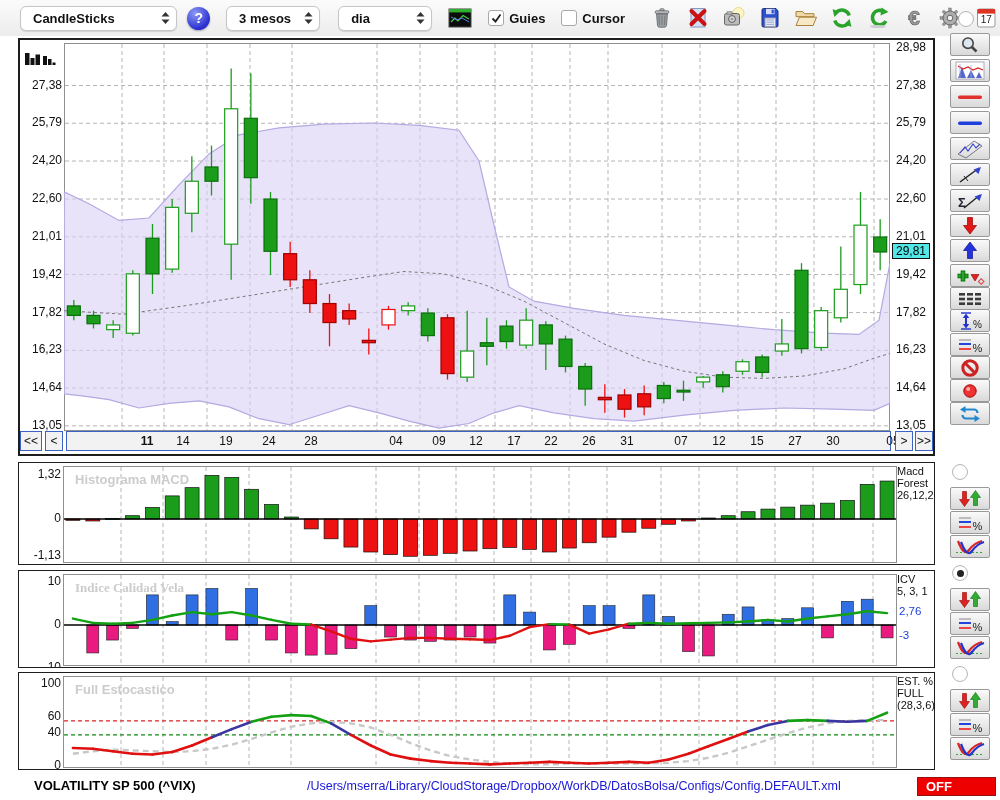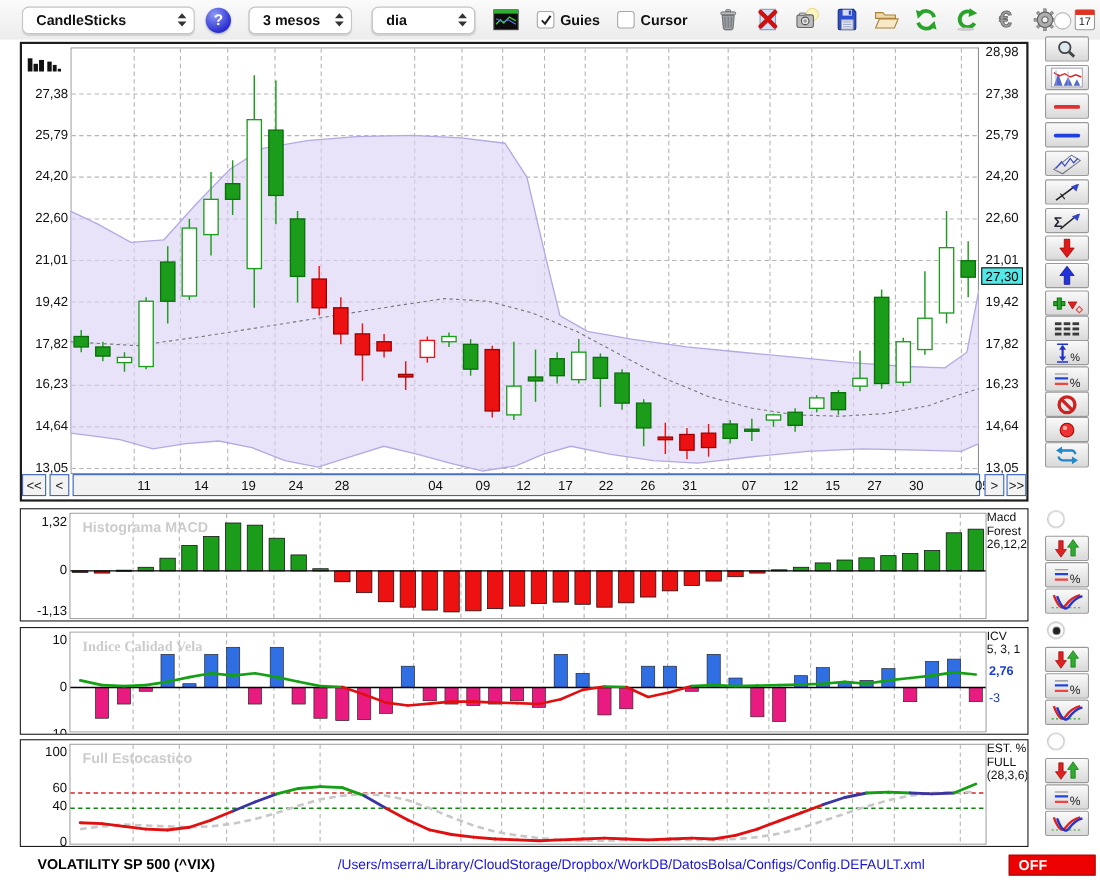--- a/index.html
+++ b/index.html
@@ -30,21 +30,21 @@
 .rlab{position:absolute;left:878px;top:2px;font-size:11px;line-height:12px;color:#111;}
 #main-last{position:absolute;left:58px;top:8px;font-size:13px;color:#111;}
 #corner-icon{position:absolute;left:5px;top:9px;}
 #price-tag{position:absolute;left:872px;top:203px;background:#52e8e8;border:1.6px solid #111;font-size:12px;padding:0 3px;color:#000;z-index:5;}
 
 #xaxis{position:absolute;left:0px;top:391px;width:913px;height:22px;}
 .xbtn{position:absolute;top:0;height:20px;background:#f2f2f2;border:1px solid #3b62c4;box-sizing:border-box;font-size:12px;color:#111;display:flex;align-items:center;justify-content:center;cursor:default;}
 #xlabels-box{position:absolute;left:46px;top:0;width:825px;height:20px;background:#f2f2f2;border:1px solid #3b62c4;box-sizing:border-box;}
 .xlab{position:absolute;top:2px;font-size:12px;color:#111;transform:translateX(-50%);}
 
-#icv-vtop{position:absolute;left:880px;top:34px;font-size:11.5px;color:#1a3fd8;font-weight:bold;}
+#icv-vtop{position:absolute;left:880px;top:34px;font-size:11.5px;color:#1a3fd8;}
 #icv-vbot{position:absolute;left:880px;top:58px;font-size:11.5px;color:#1a3fd8;}
 
 #sidebar{position:absolute;left:940px;top:0;width:60px;height:800px;}
 .sbtn{position:absolute;left:10px;width:38px;height:21px;border:1px solid #999;border-radius:2px;background:linear-gradient(#fafafa,#d9d9d9);display:flex;align-items:center;justify-content:center;}
 
 #statusbar{position:absolute;left:0;top:772px;width:1000px;height:28px;background:#fff;}
 #status-symbol{position:absolute;left:34px;top:6px;font-size:13px;font-weight:600;color:#000;}
 #status-path{position:absolute;left:307px;top:7px;font-size:12.5px;color:#1a16d8;}
 #off-btn{position:absolute;left:917px;top:5px;width:79px;height:19px;background:#ee0000;border:1px solid #991111;color:#fff;font-size:13px;font-weight:700;display:flex;align-items:center;padding-left:8px;box-sizing:border-box;}
 svg{display:block;}
@@ -339,26 +339,26 @@
         <div class="ylab ylab-r" style="left: 876px; top: 75.275px;">25,79</div>
         <div class="ylab ylab-r" style="left: 876px; top: 113.037px;">24,20</div>
         <div class="ylab ylab-r" style="left: 876px; top: 151.037px;">22,60</div>
         <div class="ylab ylab-r" style="left: 876px; top: 188.8px;">21,01</div>
         <div class="ylab ylab-r" style="left: 876px; top: 226.562px;">19,42</div>
         <div class="ylab ylab-r" style="left: 876px; top: 264.562px;">17,82</div>
         <div class="ylab ylab-r" style="left: 876px; top: 302.325px;">16,23</div>
         <div class="ylab ylab-r" style="left: 876px; top: 340.087px;">14,64</div>
         <div class="ylab ylab-r" style="left: 876px; top: 377.85px;">13,05</div>
       </div>
-    <div id="price-tag">27,30</div>
+    <div id="price-tag">29,81</div>
     <div id="xaxis">
         <div class="xbtn" style="left:0;width:22px;">&lt;&lt;</div>
         <div class="xbtn" style="left:25px;width:18px;">&lt;</div>
         <div id="xlabels-box">
-          <div class="xlab" style="left: 64px;">11</div>
+          <div class="xlab" style="left: 80px; font-weight: bold;">11</div>
           <div class="xlab" style="left: 116px;">14</div>
           <div class="xlab" style="left: 159px;">19</div>
           <div class="xlab" style="left: 202px;">24</div>
           <div class="xlab" style="left: 244px;">28</div>
           <div class="xlab" style="left: 329px;">04</div>
           <div class="xlab" style="left: 372px;">09</div>
           <div class="xlab" style="left: 409px;">12</div>
           <div class="xlab" style="left: 447px;">17</div>
           <div class="xlab" style="left: 484px;">22</div>
           <div class="xlab" style="left: 522px;">26</div>

